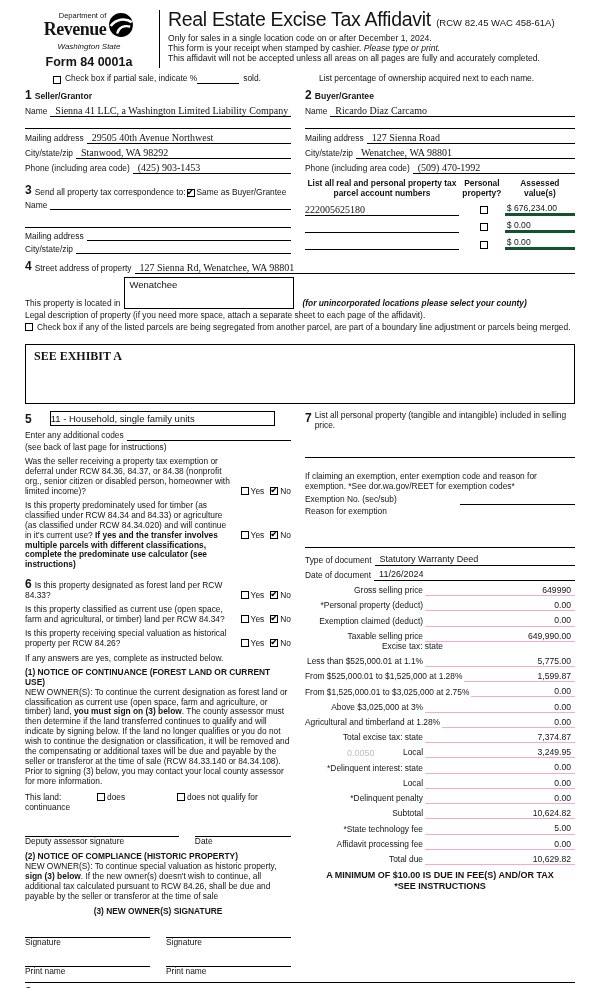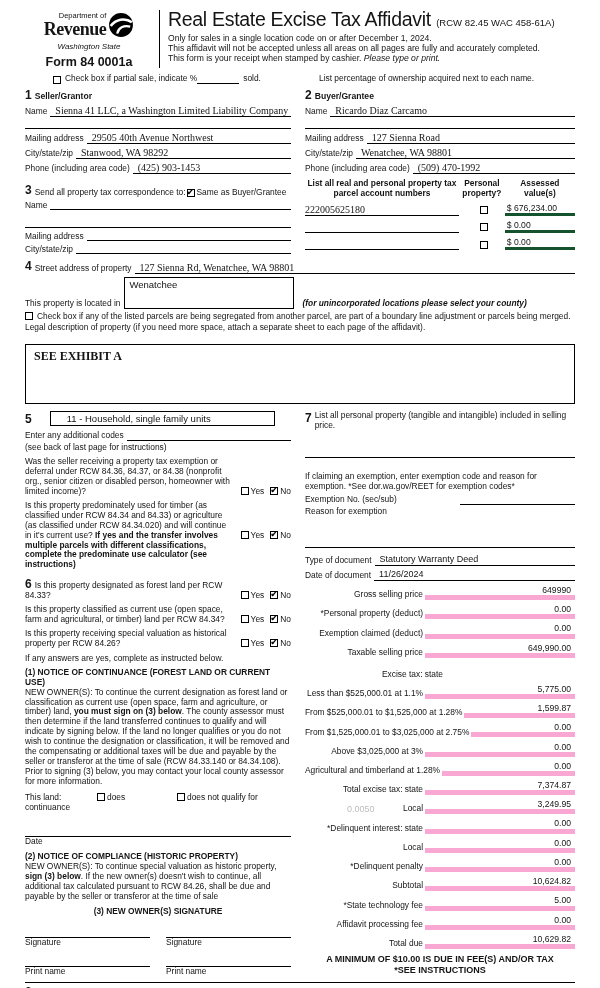--- a/index.html
+++ b/index.html
@@ -52,28 +52,28 @@
   .pcb { width:17%; text-align:center; }
   .pval { width:26%; border-bottom:3px solid #14532d; font-size:8.6px; min-height:10px; padding-left:2px; }
   
   .countybox { display:inline-block; border:1px solid #000; width:170px; height:32px;
                font-size:9.5px; padding:1px 4px; vertical-align:middle; }
   .legalbox { border:1.5px solid #000; height:60px; margin-top:11px; padding:4px 8px;
               font-family:"Liberation Serif", serif; font-weight:bold; font-size:12px; }
   .boldital { font-weight:bold; font-style:italic; }
   
   .codebox { display:inline-block; border:1px solid #000; width:225px; height:15px;
-             font-size:9.5px; padding:1px 16px; vertical-align:middle; }
+             font-size:9.5px; padding:1px 0; vertical-align:middle; }
   
   .trow { display:flex; align-items:flex-end; margin-top:4.1px; }
   .tprefix { color:#bdbdbd; font-size:9px; margin-left:42px; flex:none; }
   .tlabel { white-space:nowrap; margin-left:auto; padding-right:2px; flex:none; }
-  .tval { flex:0 1 150px; min-width:52px; border-bottom:5px solid #f9a8d4; text-align:right;
+  .tval { flex:0 1 150px; min-width:52px; border-bottom:1px solid #f9a8d4; text-align:right;
           font-size:8.6px; padding-right:4px; min-height:10px; }
-  .theading { text-align:center; padding-right:55px; margin-top:12px; }
+  .theading { text-align:center; padding-right:55px; margin-top:0; }
   .minnote { text-align:center; font-weight:bold; font-size:9px; margin-top:5px; line-height:1.25; }
   
   .sigpair { display:flex; gap:16px; }
   .sigcol { flex:1; }
   .sigline { border-bottom:1px solid #000; height:12px; position:relative; }
   .center-b { text-align:center; font-weight:bold; margin-top:5px; }
   .scribble { position:absolute; left:38%; bottom:0; }
   
   .rule-full { border-top:1.3px solid #000; margin-top:5px; }
   .s8row { display:flex; }
@@ -103,22 +103,22 @@
       <div class="formno">Form 84 0001a</div>
     </div>
     <div class="hdr-div"></div>
     <div class="titleblock">
       <div class="title-line">
         <span class="title">Real Estate Excise Tax Affidavit</span>
         <span class="title-code">(RCW 82.45 WAC 458-61A)</span>
       </div>
       <div class="subs">
         <div>Only for sales in a single location code on or after December 1, 2024.</div>
+        <div><span>This form is your receipt when stamped by cashier. </span><i>Please type or print.</i></div>
         <div>This affidavit will not be accepted unless all areas on all pages are fully and accurately completed.</div>
-        <div><span>This form is your receipt when stamped by cashier. </span><i>Please type or print.</i></div>
       </div>
     </div>
   </div>
 
   <div class="grid2" style="margin-top:2px;padding-left:28px;">
     <div class="colL" style="display:flex; align-items:flex-end;">
       <span class="cb" style="margin-left:0;"></span>
       <span style="padding-left:2px;">Check box if partial sale, indicate %</span>
       <span class="fline" style="flex:0 0 42px;"></span>
       <span style="padding-left:4px;">sold.</span>
@@ -216,25 +216,25 @@
     <div class="frow" style="margin-top:0;">
       <span class="secnum">4</span>
       <span class="flabel">Street address of property</span>
       <span class="fline">127 Sienna Rd, Wenatchee, WA 98801</span>
     </div>
     <div style="margin-top:3px; display:flex; align-items:flex-end;">
       <span style="padding-right:4px;">This property is located in</span>
       <span class="countybox">Wenatchee</span>
       <span class="boldital" style="padding-left:8px;">(for unincorporated locations please select your county)</span>
     </div>
+    <div style="margin-top:2px;">Legal description of property (if you need more space, attach a separate sheet to each page of the affidavit).</div>
     <div style="margin-top:3px; display:flex; align-items:flex-start;">
       <span class="cb" style="margin-left:0; margin-top:0;"></span>
       <span style="padding-left:2px;">Check box if any of the listed parcels are being segregated from another parcel, are part of a boundary line adjustment or parcels being merged.</span>
     </div>
-    <div style="margin-top:2px;">Legal description of property (if you need more space, attach a separate sheet to each page of the affidavit).</div>
     <div class="legalbox"><span>SEE EXHIBIT A</span></div>
   </div>
 
   <div class="grid2" style="margin-top:7px;">
 
     <div class="colL">
       <div style="display:flex; align-items:center;">
         <span class="secnum" style="margin-right:18px;">5</span>
         <span class="codebox">11 - Household, single family units</span>
       </div>
@@ -270,20 +270,24 @@
       <div style="margin-top:4px; font-weight:bold;">(1) NOTICE OF CONTINUANCE (FOREST LAND OR CURRENT USE)</div>
       <div><span>NEW OWNER(S): To continue the current designation as forest land or classification as current use (open space, farm and agriculture, or timber) land, </span><b>you must sign on (3) below</b><span>. The county assessor must then determine if the land transferred continues to qualify and will indicate by signing below. If the land no longer qualifies or you do not wish to continue the designation or classification, it will be removed and the compensating or additional taxes will be due and payable by the seller or transferor at the time of sale (RCW 84.33.140 or 84.34.108). Prior to signing (3) below, you may contact your local county assessor for more information.</span></div>
 
       <div style="margin-top:6px; display:flex;">
         <span style="width:72px;"><span>This land:</span><br><span>continuance</span></span>
         <span style="width:80px;"><span class="cb" style="margin-left:0;"></span><span>does</span></span>
         <span><span class="cb" style="margin-left:0;"></span><span>does not qualify for</span></span>
       </div>
 
       <div class="sigpair" style="margin-top:12px;">
+        <div class="sigcol" style="flex:1.6;">
+          <div class="sigline"></div>
+          <div>Deputy assessor signature</div>
+        </div>
         <div class="sigcol">
           <div class="sigline"></div>
           <div>Date</div>
         </div>
       </div>
 
       <div style="margin-top:6px; font-weight:bold;">(2) NOTICE OF COMPLIANCE (HISTORIC PROPERTY)</div>
       <div><span>NEW OWNER(S): To continue special valuation as historic property, </span><b>sign (3) below</b><span>. If the new owner(s) doesn't wish to continue, all additional tax calculated pursuant to RCW 84.26, shall be due and payable by the seller or transferor at the time of sale</span></div>
 
       <div class="center-b">(3) NEW OWNER(S) SIGNATURE</div>

